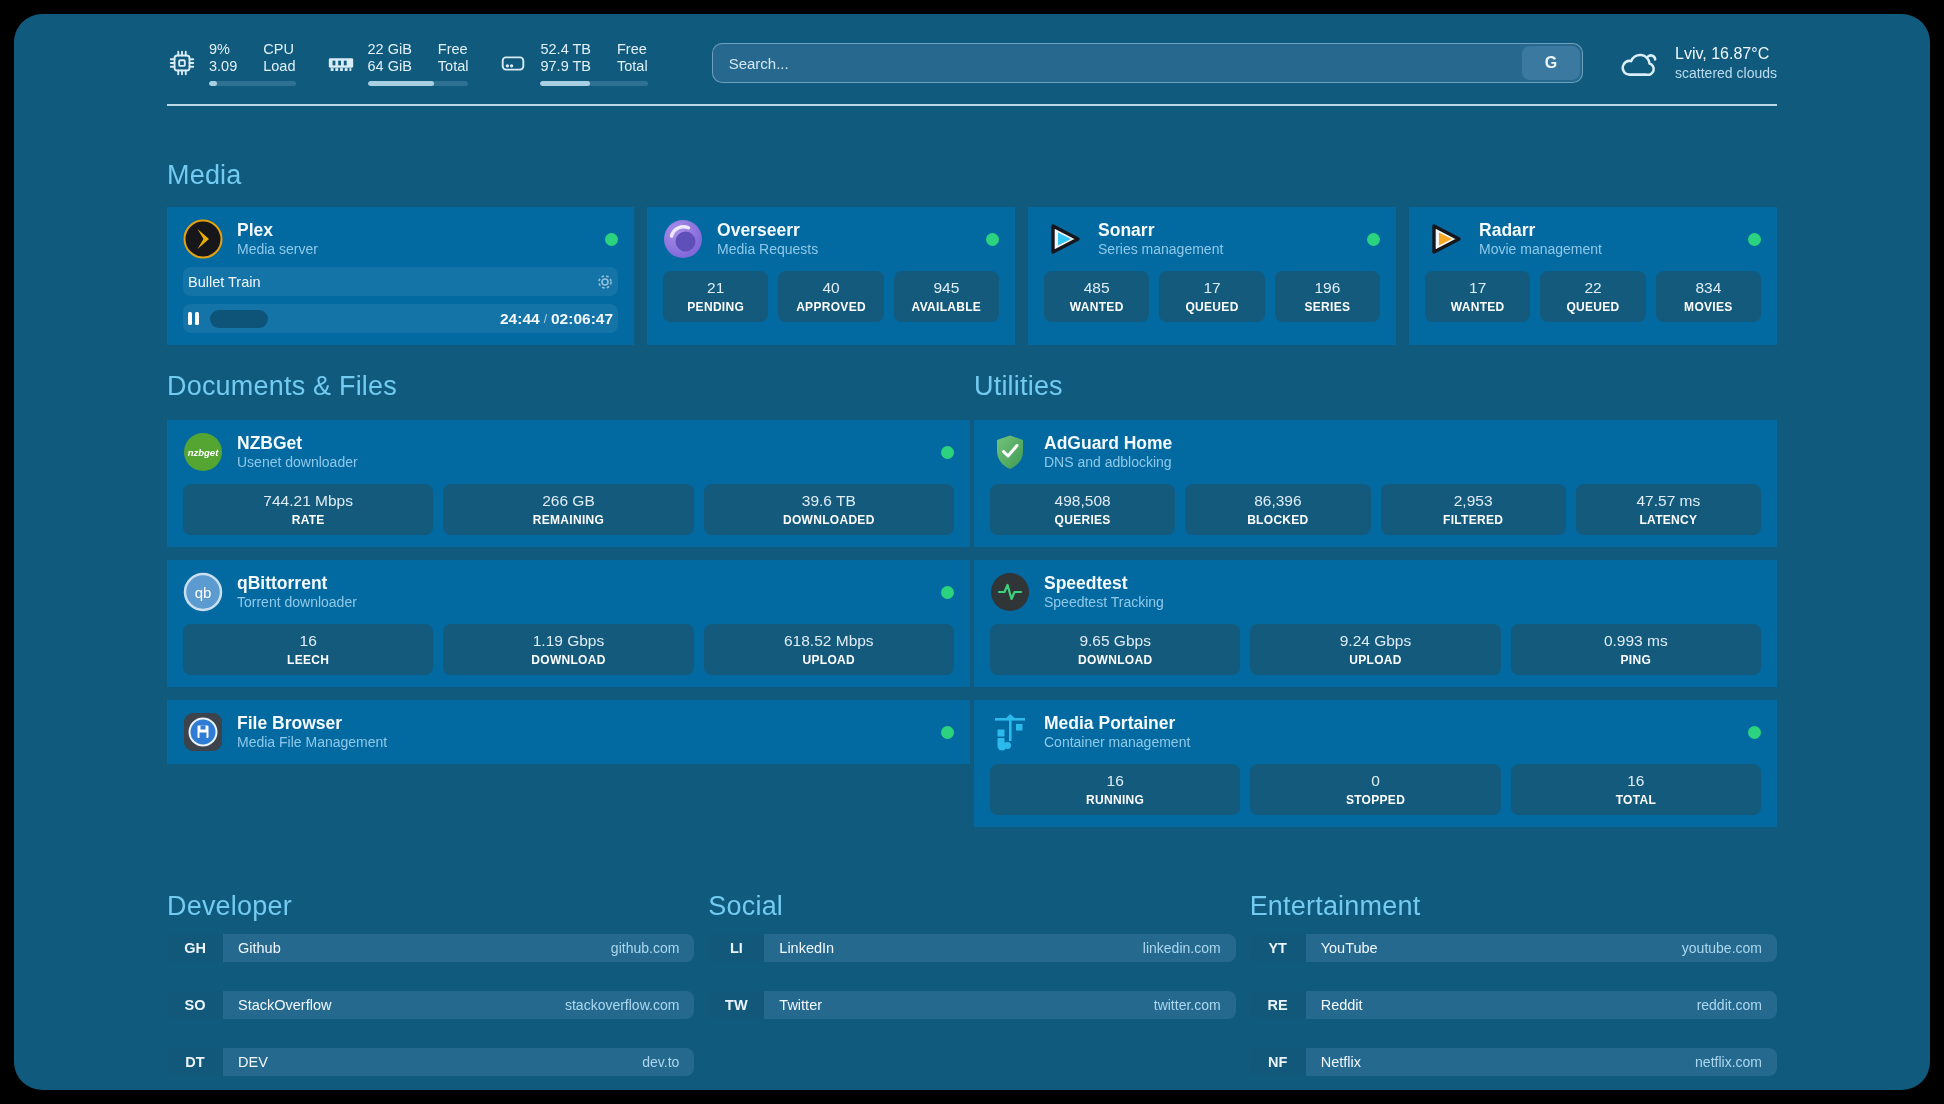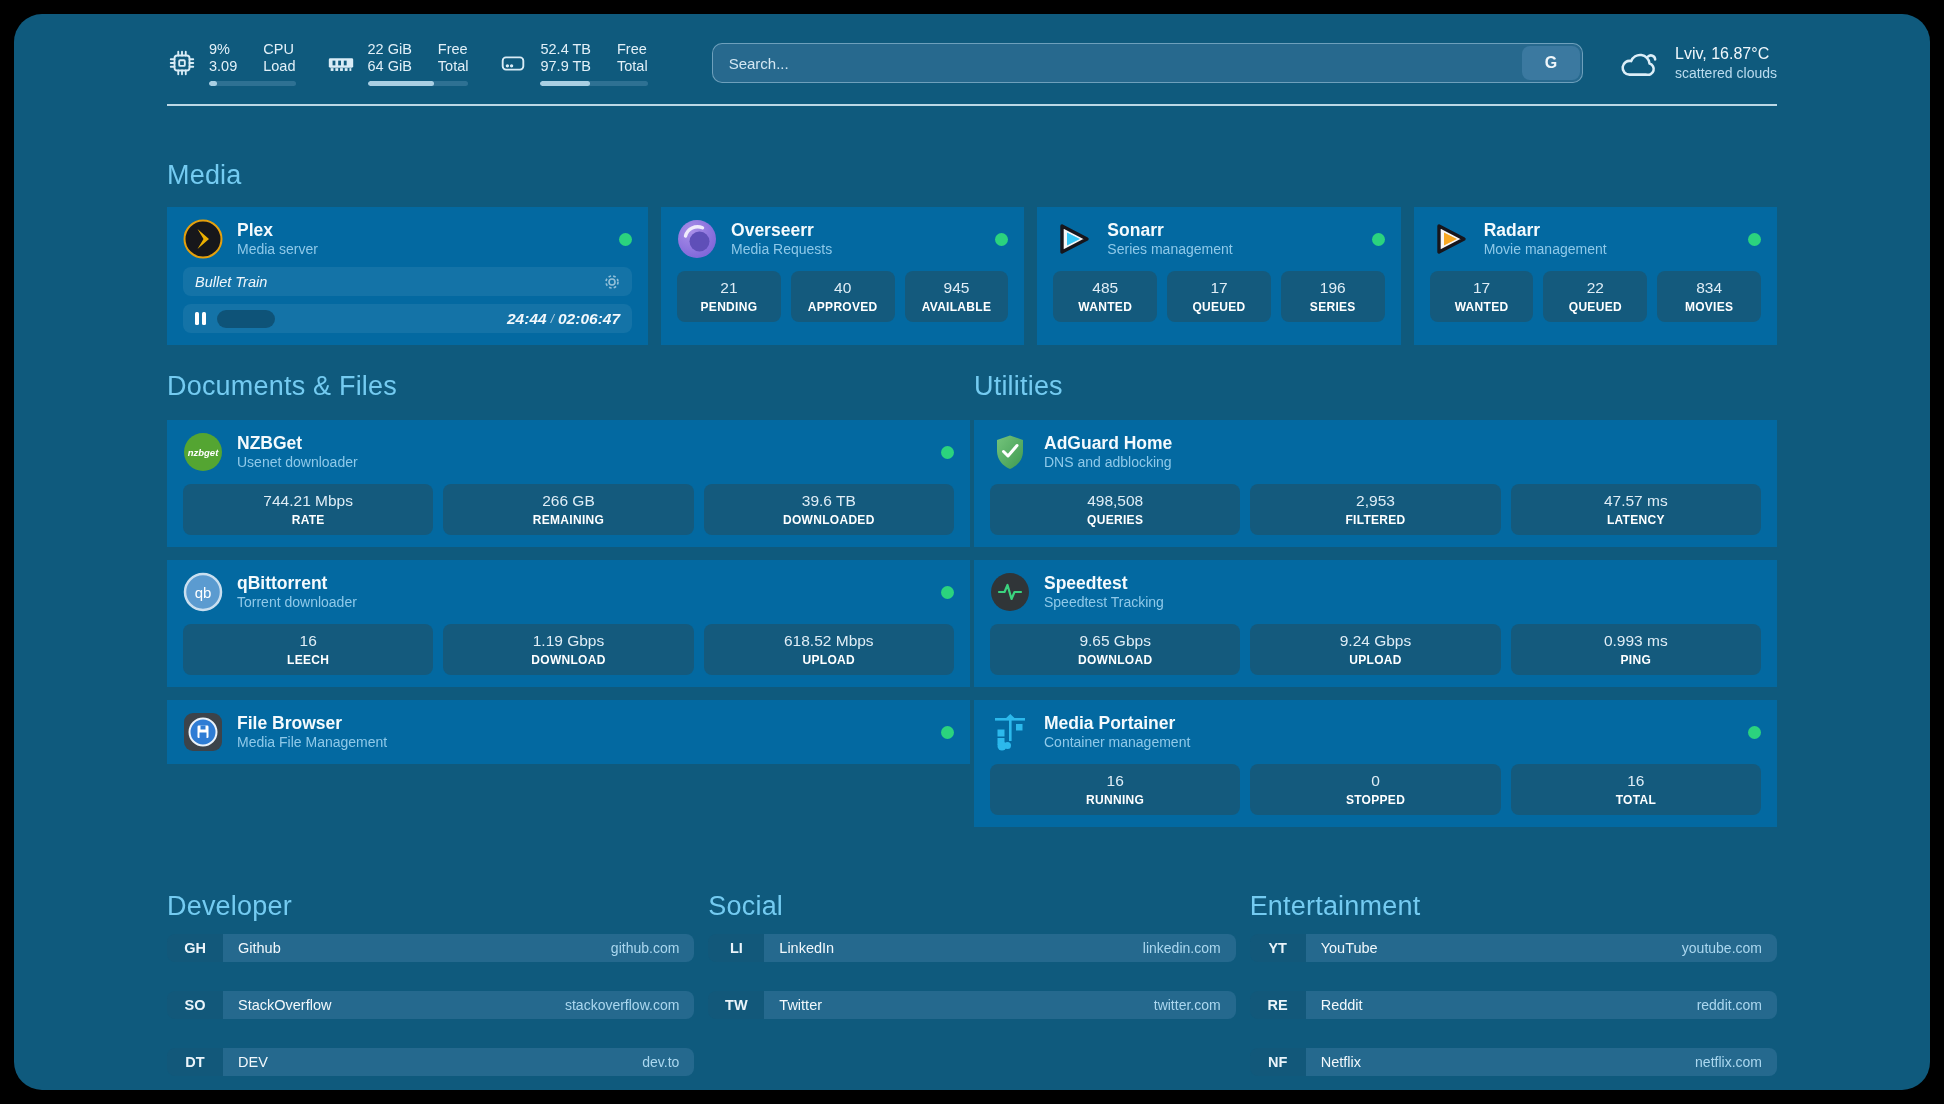--- a/index.html
+++ b/index.html
@@ -48,21 +48,21 @@
   .svc-sub  { font-size:14px; color:#8FC9E9; line-height:17px; }
   .dot { width:13px; height:13px; border-radius:50%; background:#2BD37E; margin-left:auto; flex:none; }
 
   .stats { display:flex; gap:10px; margin-top:12px; }
   .stat { flex:1; background:#145A7D; border-radius:8px; text-align:center; padding:7px 4px 8px; }
   .stat-v { font-size:15.5px; color:#DFEDF6; line-height:20px; }
   .stat-l { font-size:12px; font-weight:700; color:#FFFFFF; margin-top:2px; letter-spacing:.3px; }
 
   
   .strip { background:rgba(255,255,255,.07); border-radius:8px; display:flex; align-items:center;
-           padding:0 12px; height:29px; margin-top:8px;font-style:italic; }
+           padding:0 5px; height:29px; margin-top:8px; }
   .np-title { font-size:14.5px; color:#EFF6FB; }
   .gear { margin-left:auto; display:flex; opacity:.6; }
   .pausebars { display:flex; align-items:center; }
   .pausebars span { display:inline-block; width:3.5px; height:13px; background:#fff; border-radius:1.5px; margin-right:3.5px; }
   .pill-track { width:290px; height:18px; margin-left:8px; position:relative; }
   .pill { position:absolute; left:0; top:0; height:18px; border-radius:9px; background:rgba(0,0,0,.28); }
   .time { margin-left:auto; font-size:15.5px; color:#F2F8FC; font-weight:600; display:flex; align-items:center; }
   .time .sep { font-size:12px; color:rgba(255,255,255,.65); font-weight:400; margin:0 4px; }
 
   .twocol { display:grid; grid-template-columns:1fr 1fr; column-gap:4px; margin-top:26px; }
@@ -425,20 +425,24 @@
             <div class="svc-name">AdGuard Home</div>
             <div class="svc-sub">DNS and adblocking</div>
           </div>
         </div>
         <div class="stats">
           <div class="stat">
             <div class="stat-v">498,508</div>
                 <div class="stat-l">QUERIES</div>
           </div>
           <div class="stat">
+            <div class="stat-v">86,396</div>
+                <div class="stat-l">BLOCKED</div>
+          </div>
+          <div class="stat">
             <div class="stat-v">2,953</div>
                 <div class="stat-l">FILTERED</div>
           </div>
           <div class="stat">
             <div class="stat-v">47.57 ms</div>
                 <div class="stat-l">LATENCY</div>
           </div>
         </div>
       </div>
 

